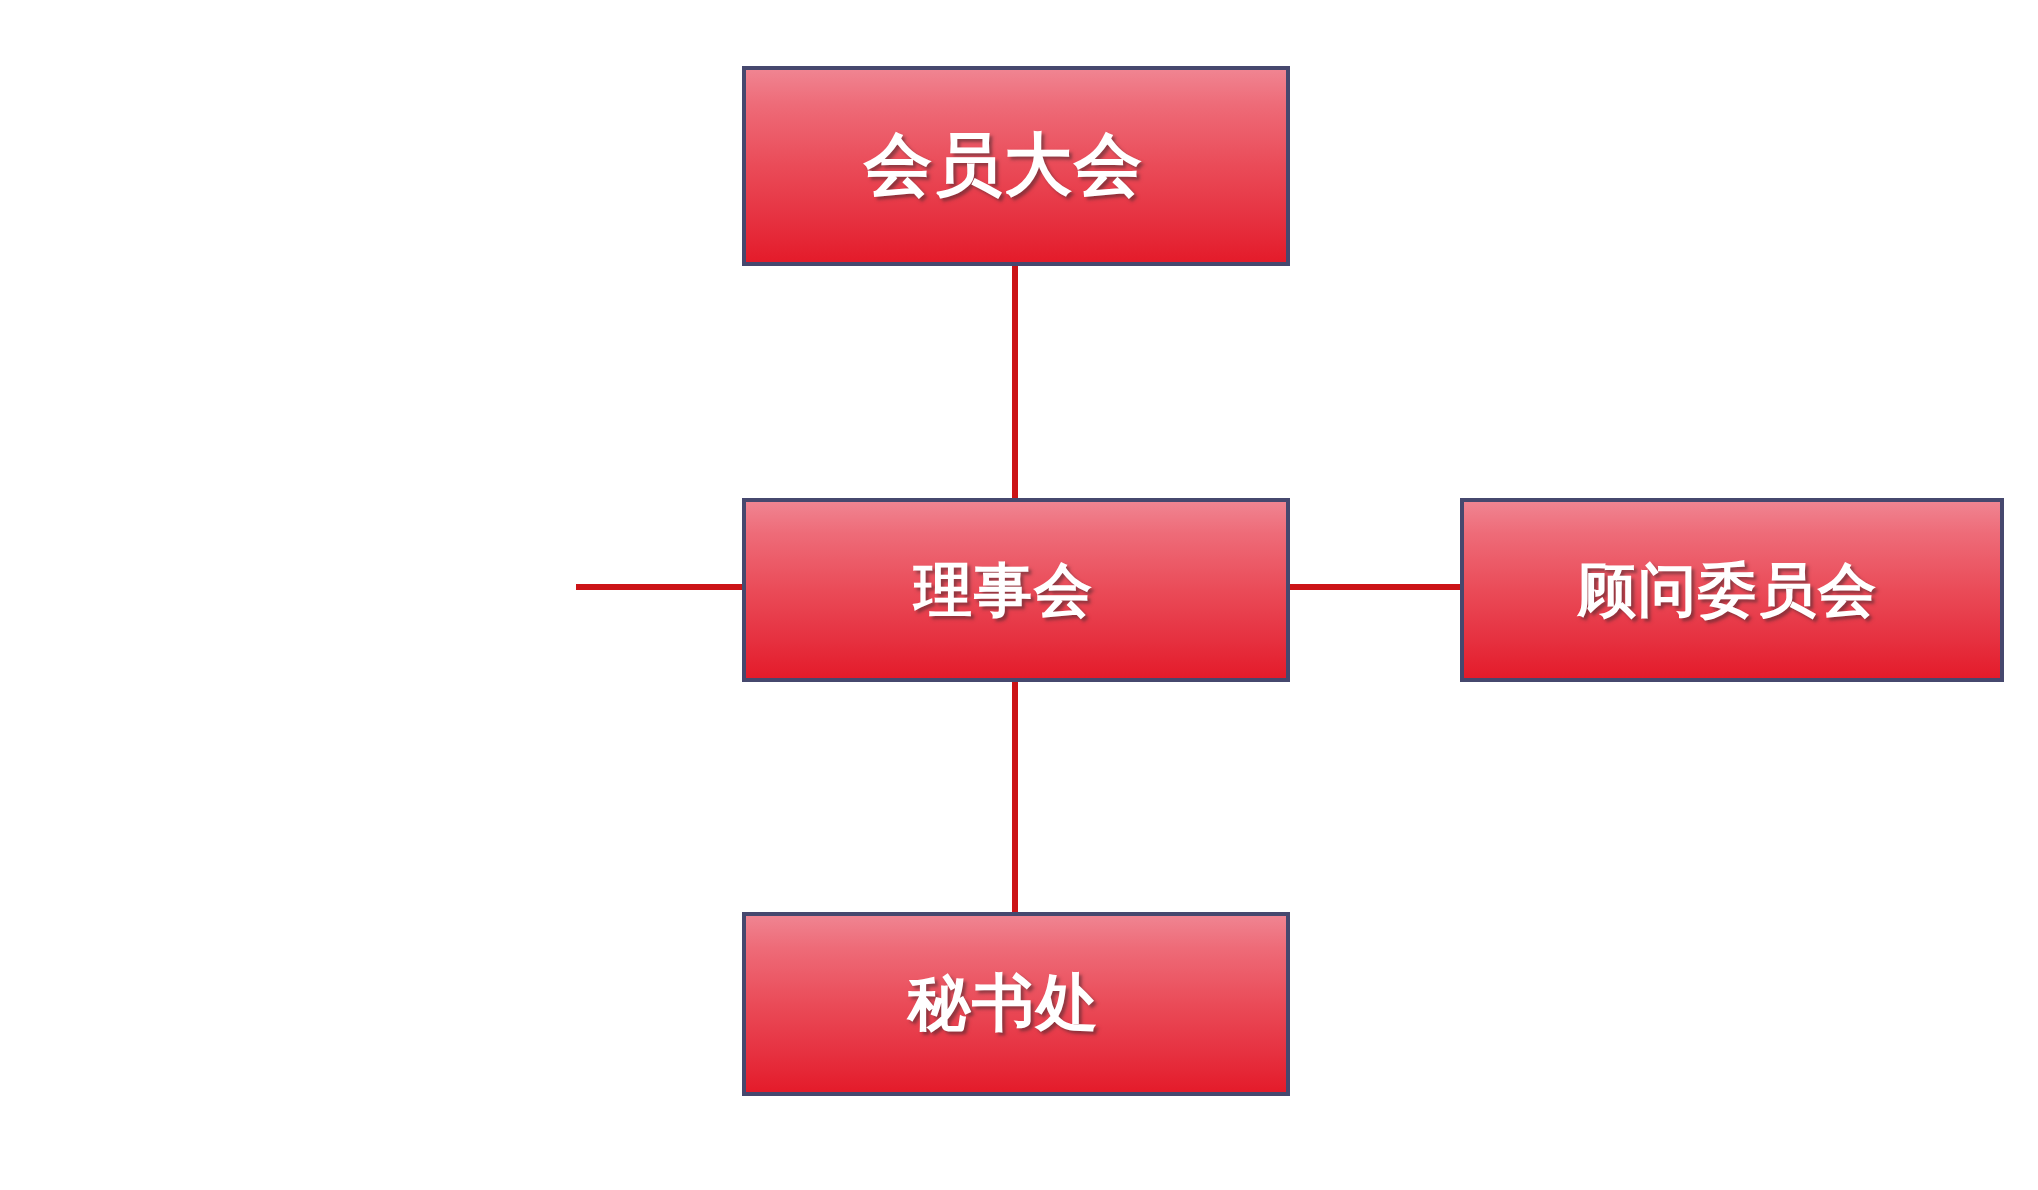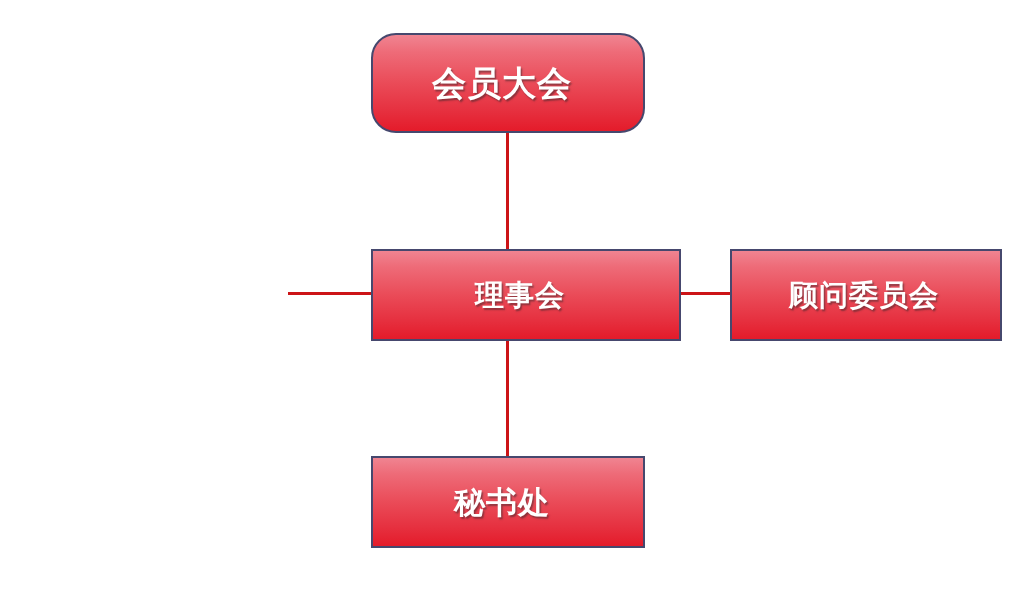--- a/index.html
+++ b/index.html
@@ -50,31 +50,31 @@
     font-weight: bold;
     letter-spacing: 1px;
     line-height: 1;
     white-space: nowrap;
     text-shadow: 1.5px 1.5px 1.6px rgba(70,40,45,0.55);
     transform: translateX(-6px);
   }
 
   
   #box-assembly {
-    left: 371px;  top: 33px;  width: 274px; height: 100px; border-radius: 25px;
+    left: 371px;  top: 33px;  width: 274px; height: 100px;
   }
   #box-assembly .box-label { font-size: 34px; }
 
   #box-supervisors {
     left: 15px;   top: 249px; width: 273px; height: 92px;
   }
   #box-supervisors .box-label { font-size: 29px; }
 
   #box-directors {
-    left: 371px;  top: 249px; width: 310px; height: 92px;
+    left: 371px;  top: 249px; width: 274px; height: 92px;
   }
   #box-directors .box-label { font-size: 29px; }
 
   #box-advisory {
     left: 730px;  top: 249px; width: 272px; height: 92px;
   }
   #box-advisory .box-label { font-size: 29px; transform: translateX(-2px); }
 
   #box-secretariat {
     left: 371px;  top: 456px; width: 274px; height: 92px;

